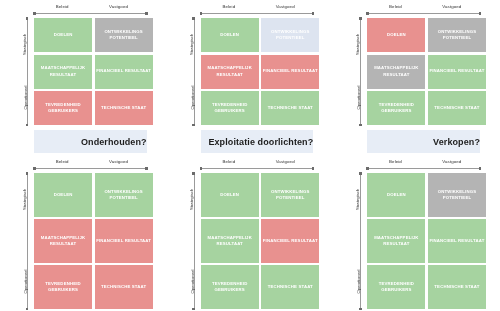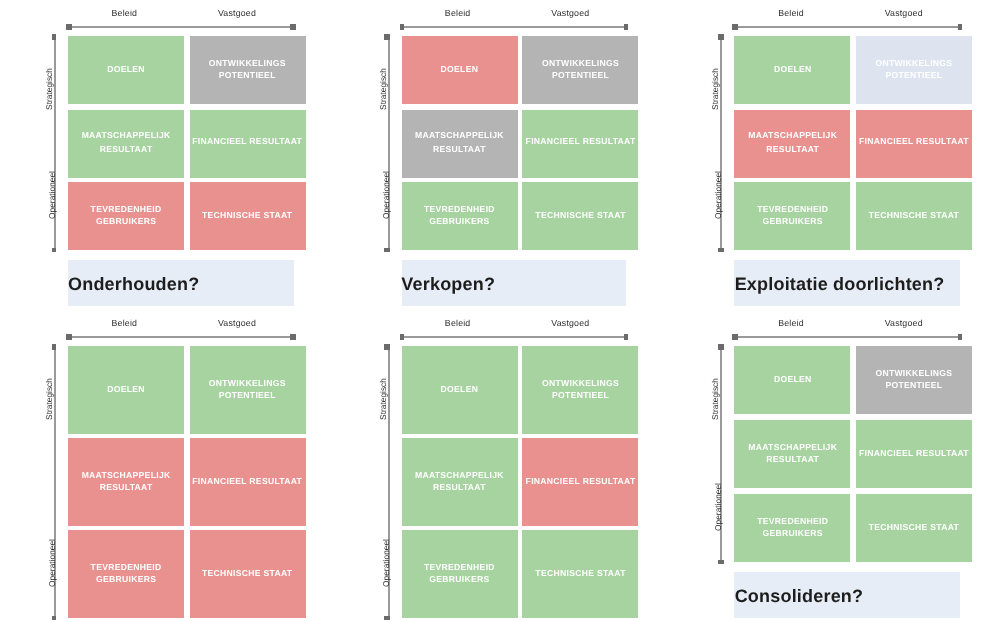--- a/index.html
+++ b/index.html
@@ -148,21 +148,21 @@
   
   .titlebar {
     flex: 0 0 auto;
     margin-top: 5px;
     margin-left: 20px;
     margin-right: 6px;
     height: 23px;
     background: #e7edf6;
     display: flex;
     align-items: center;
-    justify-content: flex-start;
+    justify-content: flex-end;
     font-size: 9px;
     font-weight: 700;
     color: #1d1d1d;
     letter-spacing: 0.1px;
     white-space: nowrap;
   }
 </style>
 </head>
 <body>
 
@@ -224,20 +224,64 @@
       </div>
       <div class="body">
         <div class="yaxis">
           <div class="line"></div>
           <div class="cap top"></div>
           <div class="cap bottom"></div>
           <div class="ylabel top-label"><span>Strategisch</span></div>
           <div class="ylabel bottom-label"><span>Operationeel</span></div>
         </div>
         <div class="matrix">
+          <div class="cell green">
+            <span>DOELEN</span>
+          </div>
+          <div class="cell pale">
+            <span>ONTWIKKELINGS POTENTIEEL</span>
+          </div>
+          <div class="cell red">
+            <span>MAATSCHAPPELIJK RESULTAAT</span>
+          </div>
+          <div class="cell red">
+            <span>FINANCIEEL RESULTAAT</span>
+          </div>
+          <div class="cell green">
+            <span>TEVREDENHEID GEBRUIKERS</span>
+          </div>
+          <div class="cell green">
+            <span>TECHNISCHE STAAT</span>
+          </div>
+        </div>
+      </div>
+      <div class="titlebar">
+        <span>Exploitatie doorlichten?</span>
+      </div>
+    </div>
+    <div class="panel">
+      <div class="xaxis">
+        <div class="labels">
+          <span>Beleid</span>
+          <span>Vastgoed</span>
+        </div>
+        <div class="line">
+          <div class="cap left"></div>
+          <div class="cap right"></div>
+        </div>
+      </div>
+      <div class="body">
+        <div class="yaxis">
+          <div class="line"></div>
+          <div class="cap top"></div>
+          <div class="cap bottom"></div>
+          <div class="ylabel top-label"><span>Strategisch</span></div>
+          <div class="ylabel bottom-label"><span>Operationeel</span></div>
+        </div>
+        <div class="matrix">
           <div class="cell red">
             <span>DOELEN</span>
           </div>
           <div class="cell grey">
             <span>ONTWIKKELINGS POTENTIEEL</span>
           </div>
           <div class="cell grey">
             <span>MAATSCHAPPELIJK RESULTAAT</span>
           </div>
           <div class="cell green">
@@ -271,64 +315,20 @@
           <div class="line"></div>
           <div class="cap top"></div>
           <div class="cap bottom"></div>
           <div class="ylabel top-label"><span>Strategisch</span></div>
           <div class="ylabel bottom-label"><span>Operationeel</span></div>
         </div>
         <div class="matrix">
           <div class="cell green">
             <span>DOELEN</span>
           </div>
-          <div class="cell pale">
-            <span>ONTWIKKELINGS POTENTIEEL</span>
-          </div>
-          <div class="cell red">
-            <span>MAATSCHAPPELIJK RESULTAAT</span>
-          </div>
-          <div class="cell red">
-            <span>FINANCIEEL RESULTAAT</span>
-          </div>
-          <div class="cell green">
-            <span>TEVREDENHEID GEBRUIKERS</span>
-          </div>
-          <div class="cell green">
-            <span>TECHNISCHE STAAT</span>
-          </div>
-        </div>
-      </div>
-      <div class="titlebar">
-        <span>Exploitatie doorlichten?</span>
-      </div>
-    </div>
-    <div class="panel">
-      <div class="xaxis">
-        <div class="labels">
-          <span>Beleid</span>
-          <span>Vastgoed</span>
-        </div>
-        <div class="line">
-          <div class="cap left"></div>
-          <div class="cap right"></div>
-        </div>
-      </div>
-      <div class="body">
-        <div class="yaxis">
-          <div class="line"></div>
-          <div class="cap top"></div>
-          <div class="cap bottom"></div>
-          <div class="ylabel top-label"><span>Strategisch</span></div>
-          <div class="ylabel bottom-label"><span>Operationeel</span></div>
-        </div>
-        <div class="matrix">
-          <div class="cell green">
-            <span>DOELEN</span>
-          </div>
           <div class="cell green">
             <span>ONTWIKKELINGS POTENTIEEL</span>
           </div>
           <div class="cell red">
             <span>MAATSCHAPPELIJK RESULTAAT</span>
           </div>
           <div class="cell red">
             <span>FINANCIEEL RESULTAAT</span>
           </div>
           <div class="cell red">
@@ -413,18 +413,15 @@
           <div class="cell green">
             <span>FINANCIEEL RESULTAAT</span>
           </div>
           <div class="cell green">
             <span>TEVREDENHEID GEBRUIKERS</span>
           </div>
           <div class="cell green">
             <span>TECHNISCHE STAAT</span>
           </div>
         </div>
-      </div>
-      <div class="titlebar">
-        <span>Consolideren?</span>
       </div>
     </div>
   </div>
 
 </body></html>

